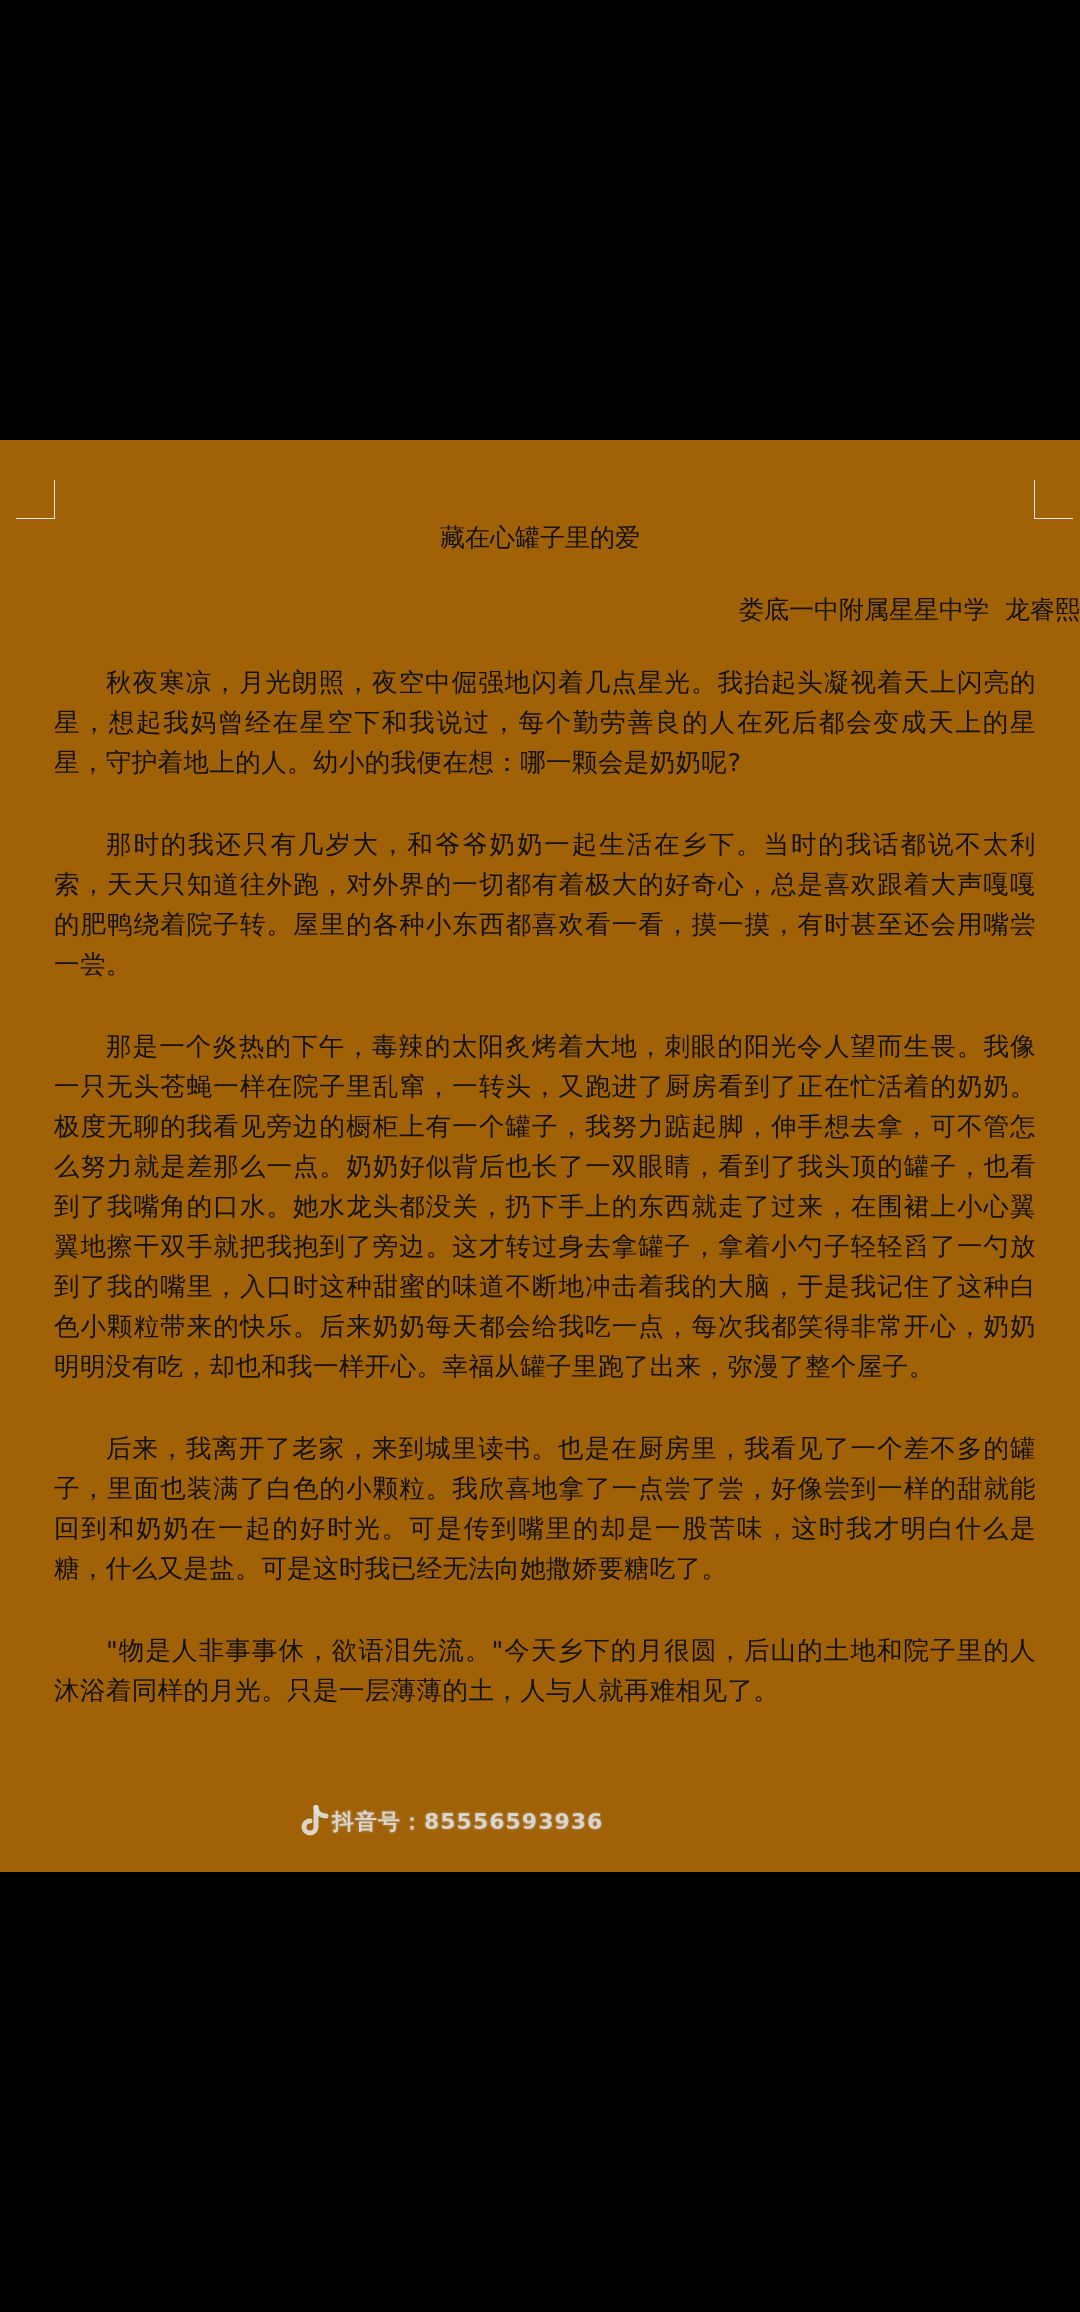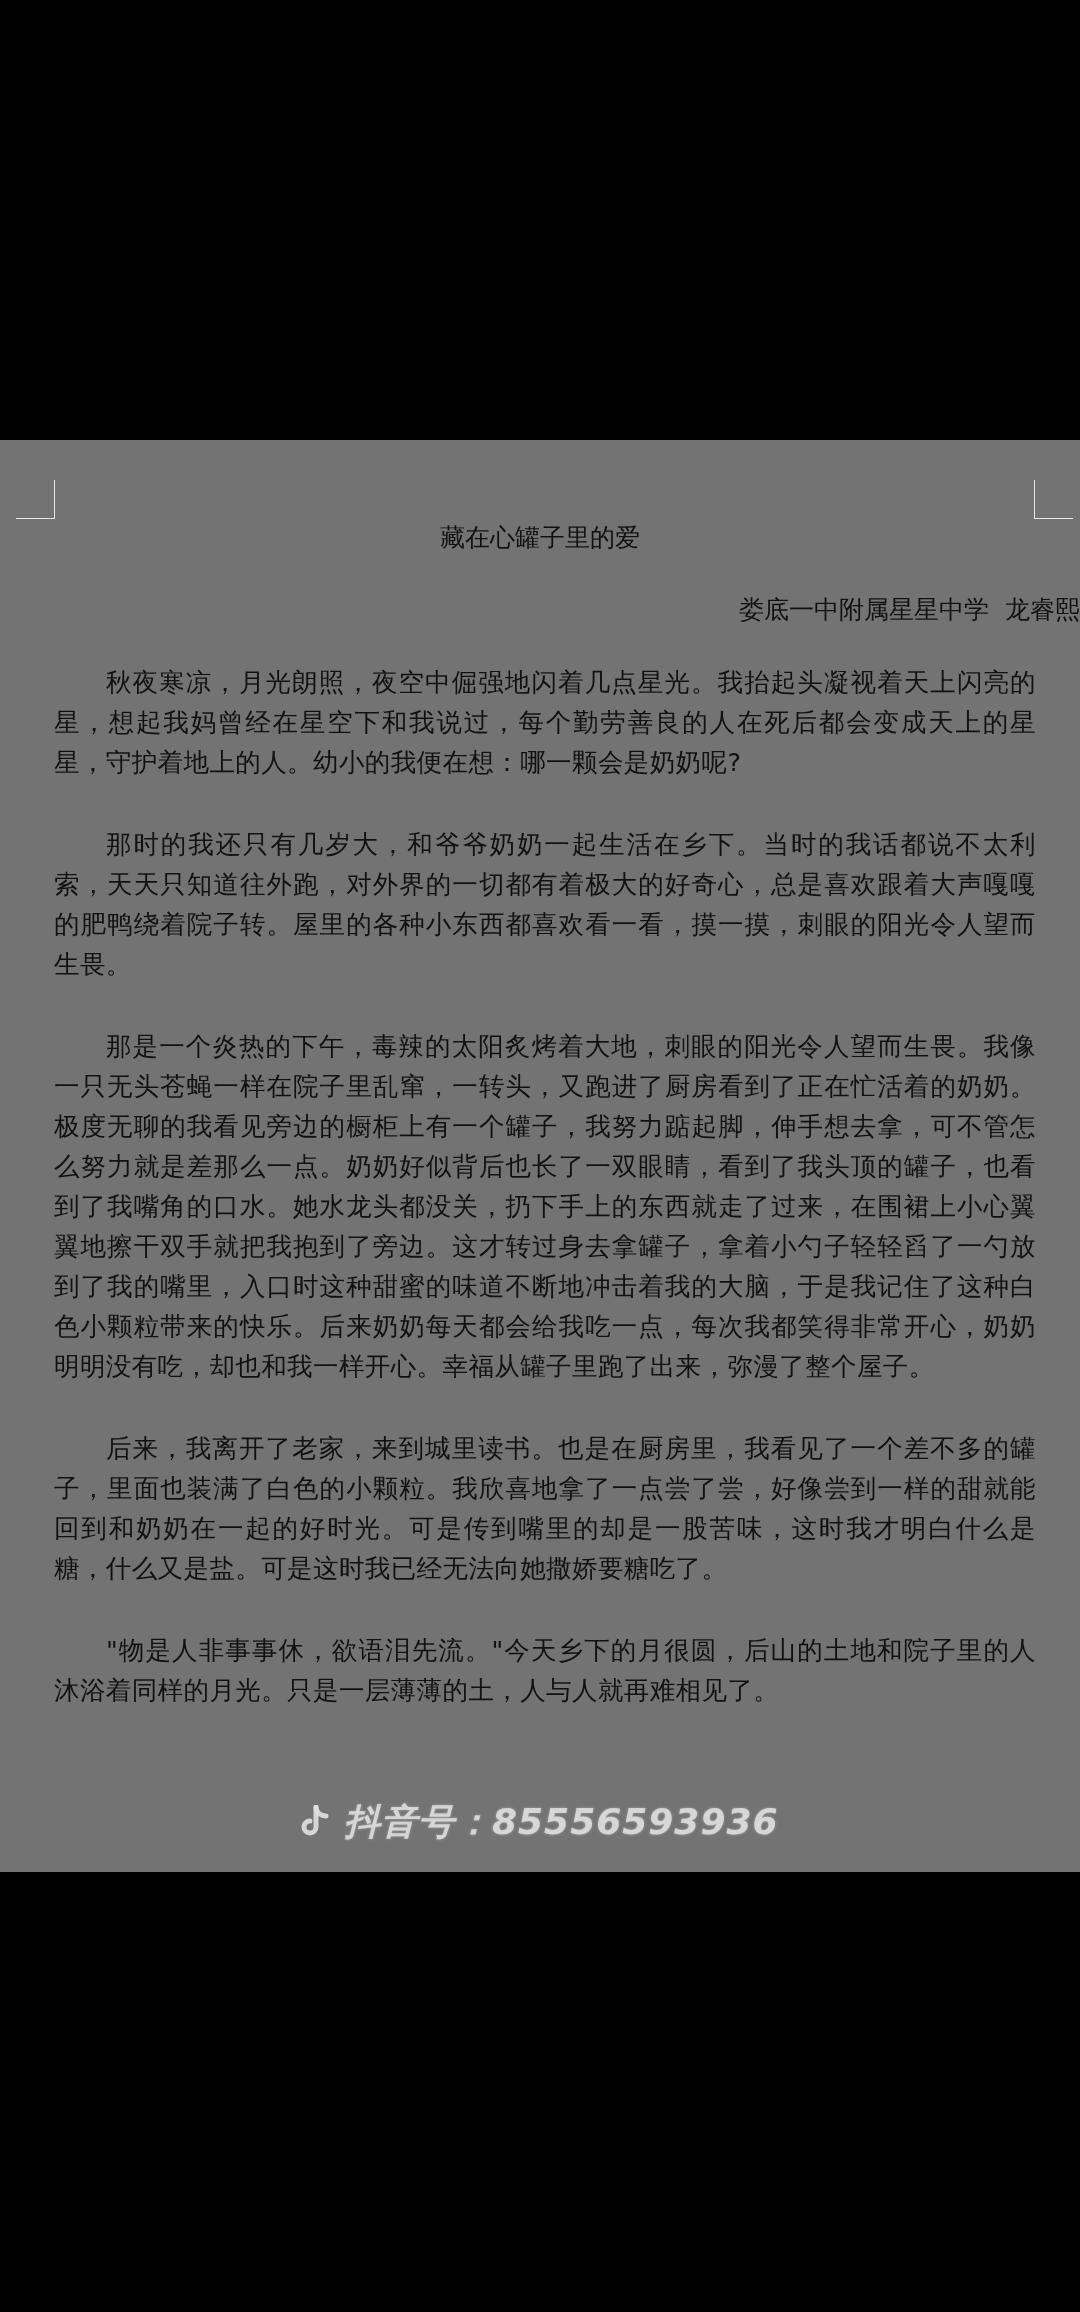--- a/index.html
+++ b/index.html
@@ -23,21 +23,21 @@
     .bottom-band {
       position: absolute;
       left: 0; top: 1872px;
       width: 1080px; height: 440px;
       background: #000000;
     }
     .page {
       position: absolute;
       left: 0; top: 440px;
       width: 1080px; height: 1432px;
-      background: #737373;
+      background: #a16207;
     }
     .crop-mark {
       position: absolute;
       width: 38px;
       height: 38px;
     }
     .crop-mark.tl {
       left: 16px; top: 40px;
       border-right: 1px solid #e6e6e6;
       border-bottom: 1px solid #e6e6e6;
@@ -81,28 +81,27 @@
       text-align: justify;
       letter-spacing: 0.4px;
     }
     .watermark {
       position: absolute;
       left: 300px;
       top: 1360px;
       height: 44px;
       display: flex;
       align-items: center;
-      gap: 14px;
+      gap: 2px;
       color: rgba(225, 225, 225, 0.85);
-      font-size: 36px;
+      font-size: 22px;
       font-weight: bold;
       text-shadow: 0 0 3px rgba(200,200,200,0.6);
       letter-spacing: 1px;
       white-space: nowrap;
-      font-style: italic;
     }
     .watermark .logo {
       width: 30px;
       height: 34px;
       position: relative;
     }
     .watermark .logo svg {
       display: block;
     }
   </style>
@@ -113,21 +112,21 @@
 
 <div class="page">
   <div class="crop-mark tl"></div>
   <div class="crop-mark tr"></div>
 
   <div class="doc-title">藏在心罐子里的爱</div>
   <div class="doc-byline">娄底一中附属星星中学  龙睿熙</div>
 
   <div class="doc-body">
     <p class="para">秋夜寒凉，月光朗照，夜空中倔强地闪着几点星光。我抬起头凝视着天上闪亮的星，想起我妈曾经在星空下和我说过，每个勤劳善良的人在死后都会变成天上的星星，守护着地上的人。幼小的我便在想：哪一颗会是奶奶呢?</p>
-    <p class="para">那时的我还只有几岁大，和爷爷奶奶一起生活在乡下。当时的我话都说不太利索，天天只知道往外跑，对外界的一切都有着极大的好奇心，总是喜欢跟着大声嘎嘎的肥鸭绕着院子转。屋里的各种小东西都喜欢看一看，摸一摸，刺眼的阳光令人望而生畏。</p>
+    <p class="para">那时的我还只有几岁大，和爷爷奶奶一起生活在乡下。当时的我话都说不太利索，天天只知道往外跑，对外界的一切都有着极大的好奇心，总是喜欢跟着大声嘎嘎的肥鸭绕着院子转。屋里的各种小东西都喜欢看一看，摸一摸，有时甚至还会用嘴尝一尝。</p>
     <p class="para">那是一个炎热的下午，毒辣的太阳炙烤着大地，刺眼的阳光令人望而生畏。我像一只无头苍蝇一样在院子里乱窜，一转头，又跑进了厨房看到了正在忙活着的奶奶。极度无聊的我看见旁边的橱柜上有一个罐子，我努力踮起脚，伸手想去拿，可不管怎么努力就是差那么一点。奶奶好似背后也长了一双眼睛，看到了我头顶的罐子，也看到了我嘴角的口水。她水龙头都没关，扔下手上的东西就走了过来，在围裙上小心翼翼地擦干双手就把我抱到了旁边。这才转过身去拿罐子，拿着小勺子轻轻舀了一勺放到了我的嘴里，入口时这种甜蜜的味道不断地冲击着我的大脑，于是我记住了这种白色小颗粒带来的快乐。后来奶奶每天都会给我吃一点，每次我都笑得非常开心，奶奶明明没有吃，却也和我一样开心。幸福从罐子里跑了出来，弥漫了整个屋子。</p>
     <p class="para">后来，我离开了老家，来到城里读书。也是在厨房里，我看见了一个差不多的罐子，里面也装满了白色的小颗粒。我欣喜地拿了一点尝了尝，好像尝到一样的甜就能回到和奶奶在一起的好时光。可是传到嘴里的却是一股苦味，这时我才明白什么是糖，什么又是盐。可是这时我已经无法向她撒娇要糖吃了。</p>
     <p class="para">"物是人非事事休，欲语泪先流。"今天乡下的月很圆，后山的土地和院子里的人沐浴着同样的月光。只是一层薄薄的土，人与人就再难相见了。</p>
   </div>
 
   <div class="watermark">
     <span class="logo">
       <svg width="30" height="34" viewBox="0 0 30 34">
         <path d="M16 2 v20 a6 6 0 1 1 -6 -6" fill="none" stroke="rgba(225,225,225,0.9)" stroke-width="5" stroke-linecap="round"></path>
         <path d="M16 3 c1 5 5 8 10 8" fill="none" stroke="rgba(225,225,225,0.9)" stroke-width="5" stroke-linecap="round"></path>

